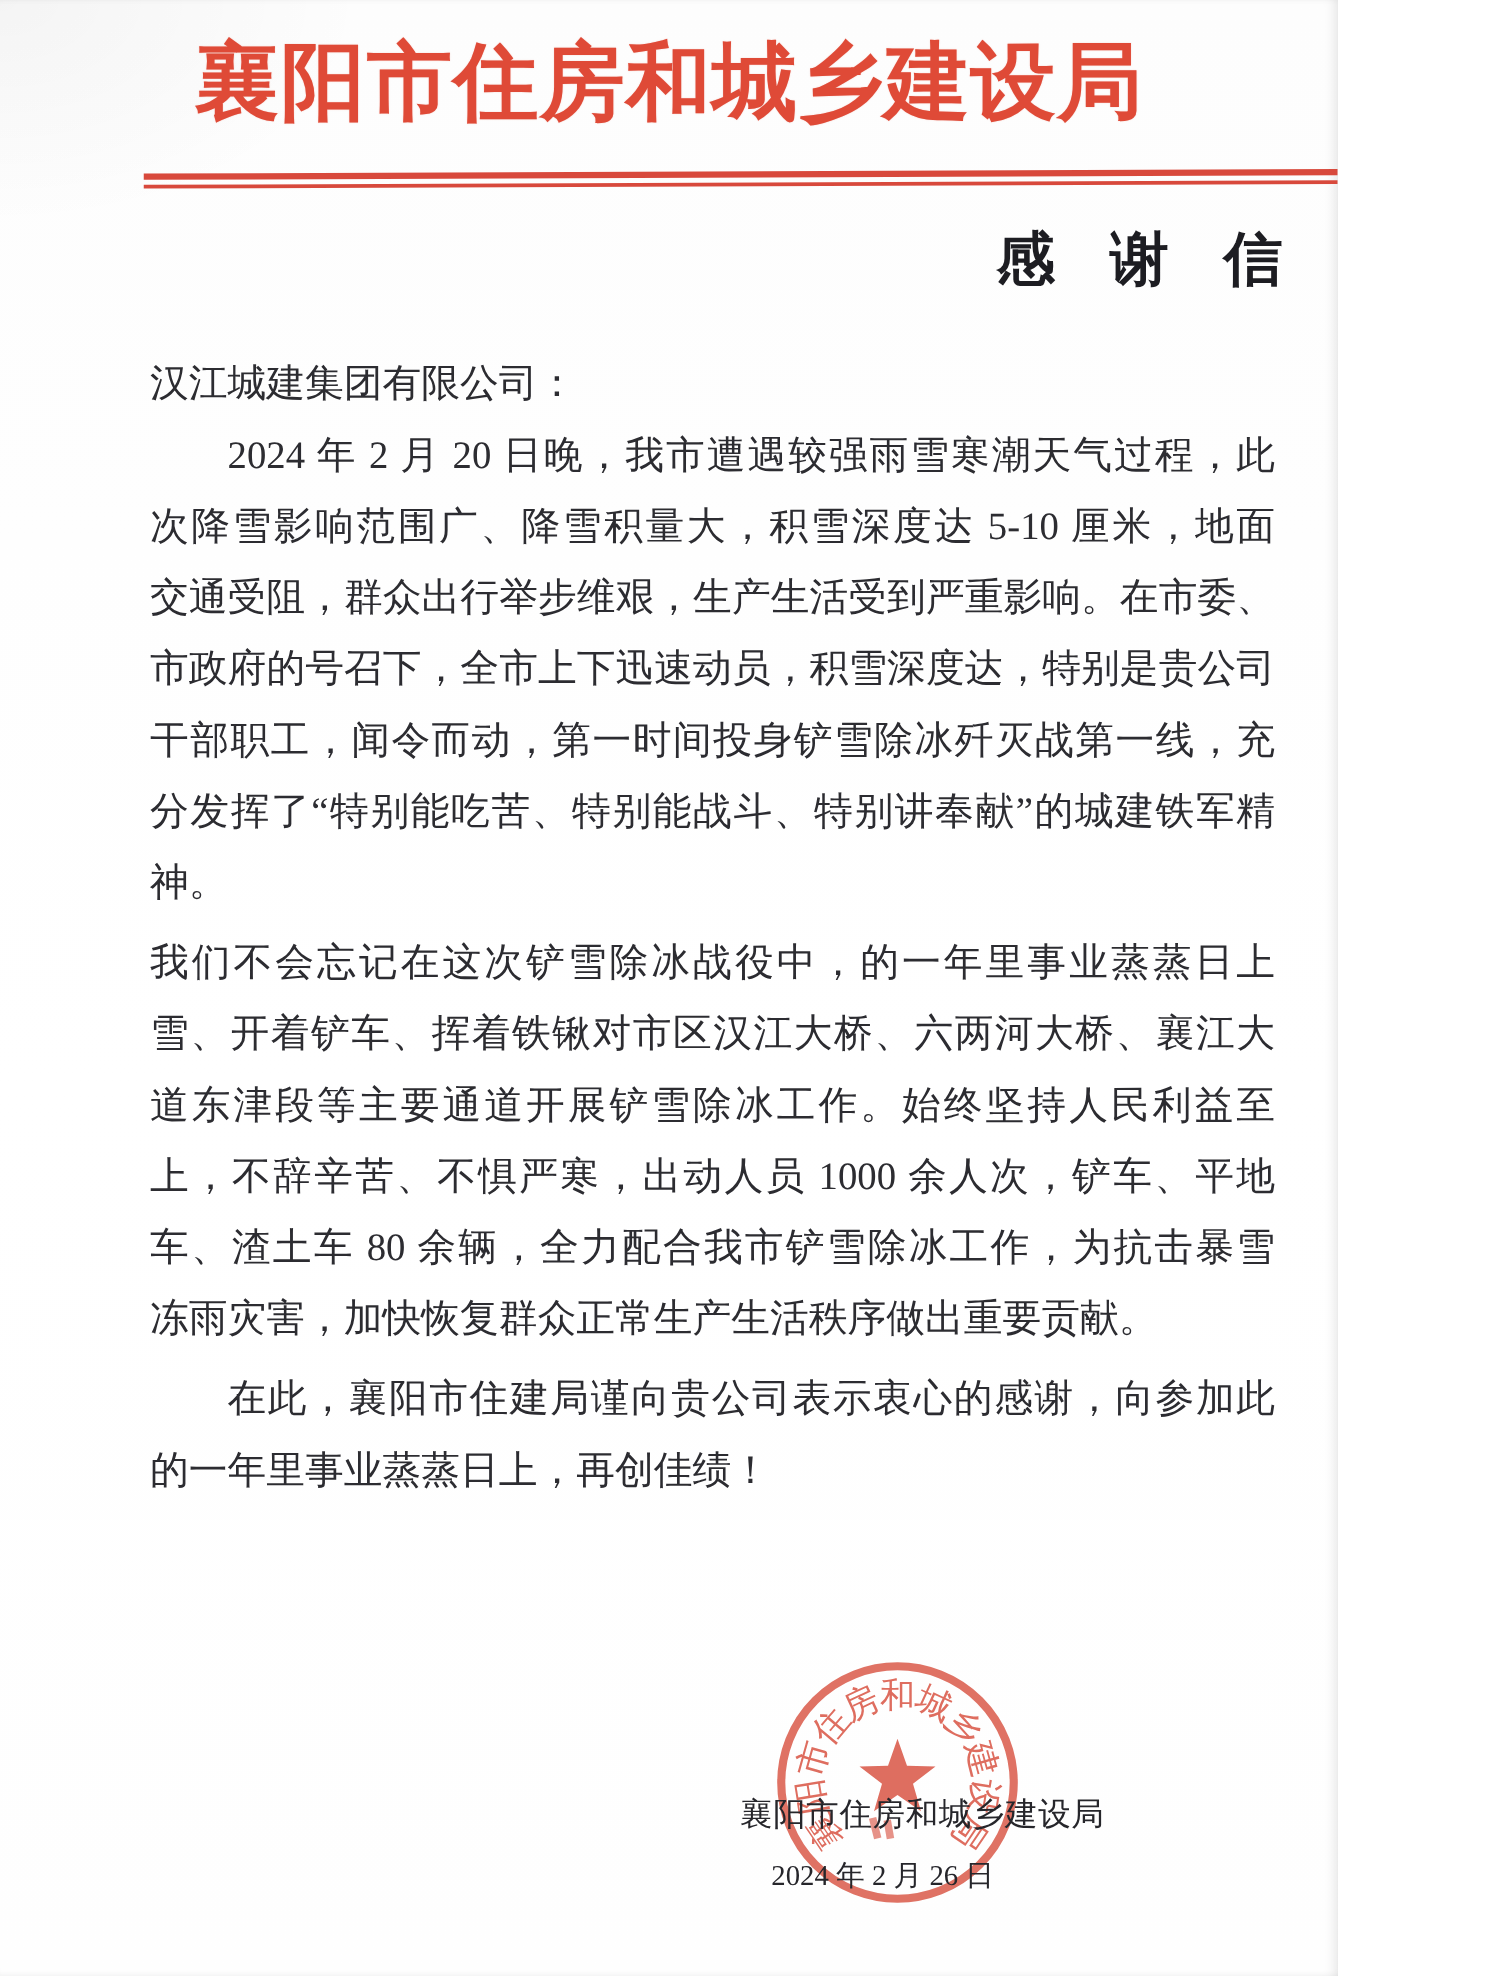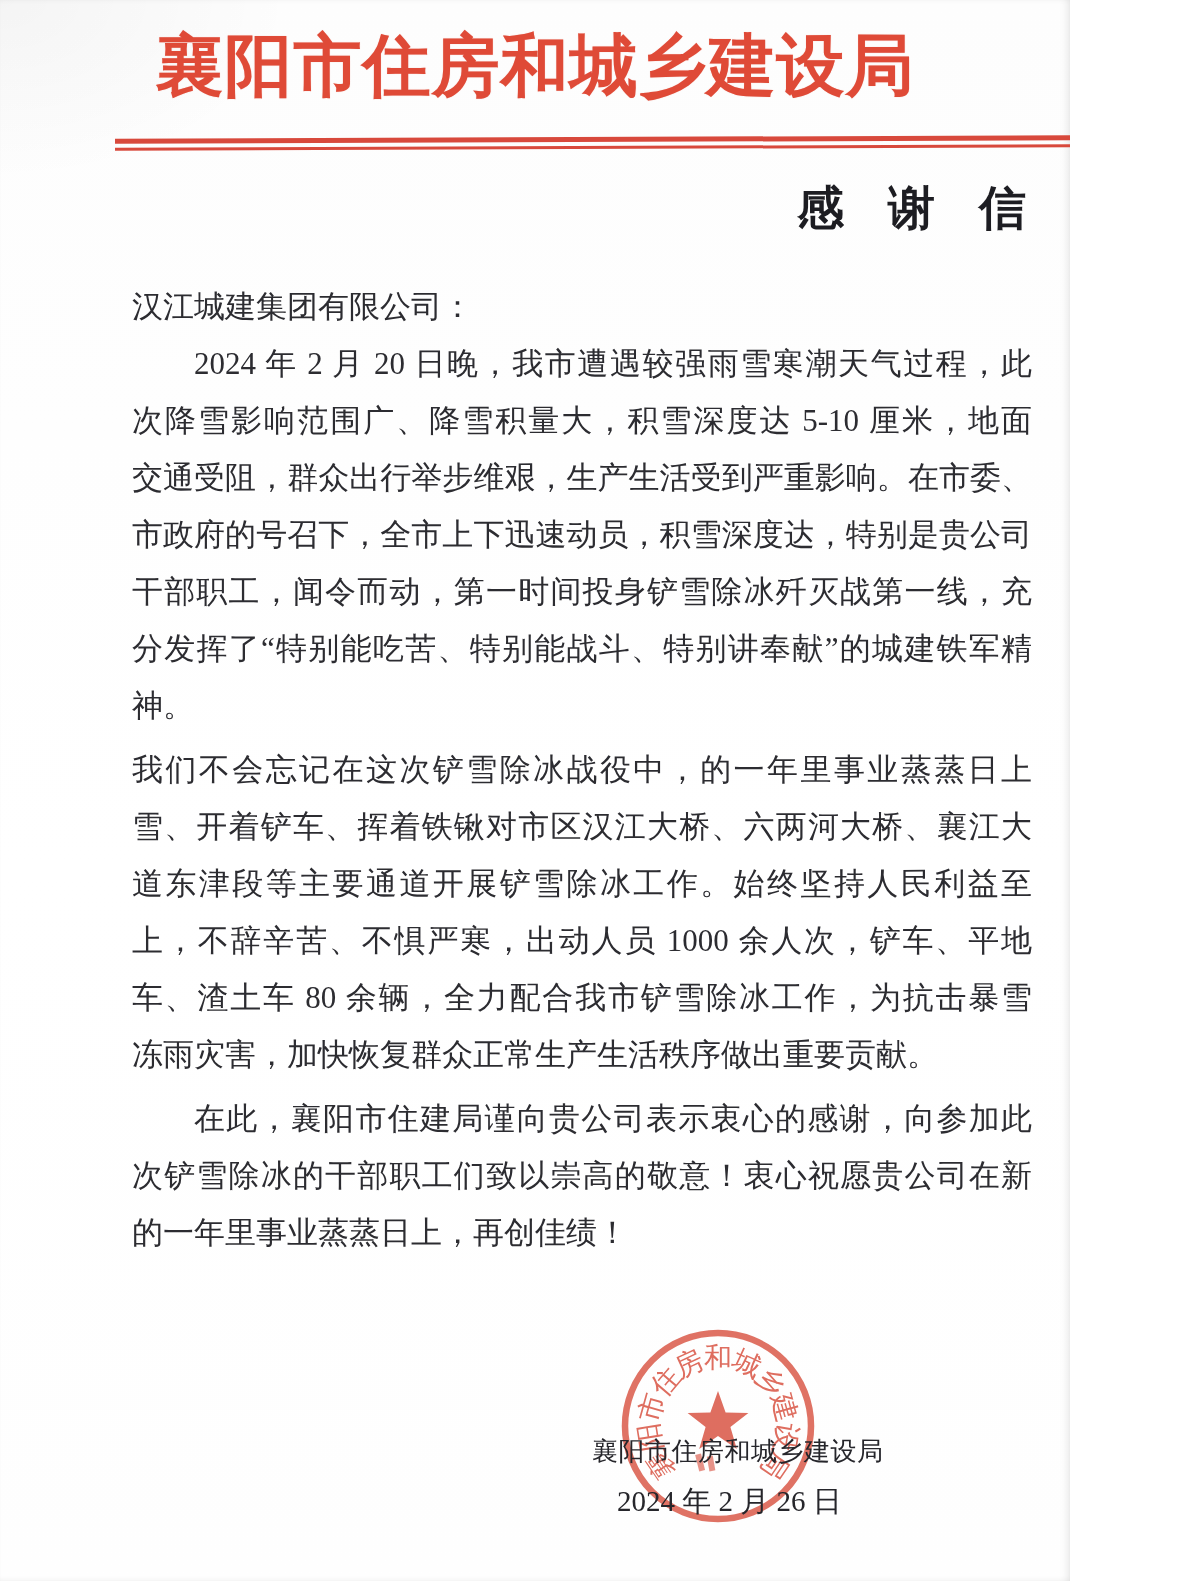--- a/index.html
+++ b/index.html
@@ -36,21 +36,21 @@
     transform:rotate(-0.22deg);
   }
   .doc-title{
     position:absolute;top:182px;left:0;width:100%;
     margin:0;text-align:right;
     font-size:47px;line-height:52px;font-weight:bold;
     letter-spacing:44px;
     color:var(--title-ink);
   }
   .letter-body{
-    position:absolute;top:278px;left:132px;width:900px;
+    position:absolute;top:278px;left:120px;width:900px;
     font-size:31px;line-height:57px;
     color:var(--ink);
   }
   .salutation{margin:0;}
   .para + .para{margin-top:7px;}
   .line{
     text-align:justify;
     text-align-last:justify;
   }
   .line.first{text-indent:62px;font-family:Liberation Serif, serif;}
@@ -75,21 +75,21 @@
   .seal-mark{fill:var(--seal-red);opacity:0.7;}
   .signature{
     position:absolute;left:592px;top:1434px;
     font-size:26px;line-height:36px;
     letter-spacing:0.5px;
     color:#26262b;
     z-index:2;
   }
   .date{
     position:absolute;left:617px;top:1484px;
-    font-size:29px;line-height:34px;
+    font-size:23px;line-height:34px;
     color:#26262b;
     z-index:2;
   }
 </style>
 </head>
 <body>
 
 <div class="page">
 
   <h1 class="letterhead">襄阳市住房和城乡建设局</h1>
@@ -113,21 +113,20 @@
         <div class="para">
           <div class="line">我们不会忘记在这次铲雪除冰战役中，的一年里事业蒸蒸日上</div>
           <div class="line">雪、开着铲车、挥着铁锹对市区汉江大桥、六两河大桥、襄江大</div>
           <div class="line">道东津段等主要通道开展铲雪除冰工作。始终坚持人民利益至</div>
           <div class="line">上，不辞辛苦、不惧严寒，出动人员 1000 余人次，铲车、平地</div>
           <div class="line">车、渣土车 80 余辆，全力配合我市铲雪除冰工作，为抗击暴雪</div>
           <div class="line lastline">冻雨灾害，加快恢复群众正常生产生活秩序做出重要贡献。</div>
         </div>
         <div class="para">
           <div class="line first">在此，襄阳市住建局谨向贵公司表示衷心的感谢，向参加此</div>
-          <div class="line">次铲雪除冰的干部职工们致以崇高的敬意！衷心祝愿贵公司在新</div>
           <div class="line lastline">的一年里事业蒸蒸日上，再创佳绩！</div>
         </div>
       </div>
   </main>
 
   <div class="seal">
     <svg viewBox="0 0 200 200" width="200" height="200">
       <circle class="seal-ring" cx="100" cy="100" r="93"></circle>
       <polygon class="seal-star" points="100,65 107.6,86.5 130.4,87.1 112.4,101 118.8,122.9 100,110 81.2,122.9 87.6,101 69.6,87.1 92.4,86.5"></polygon>
       <g id="seal-arc">

